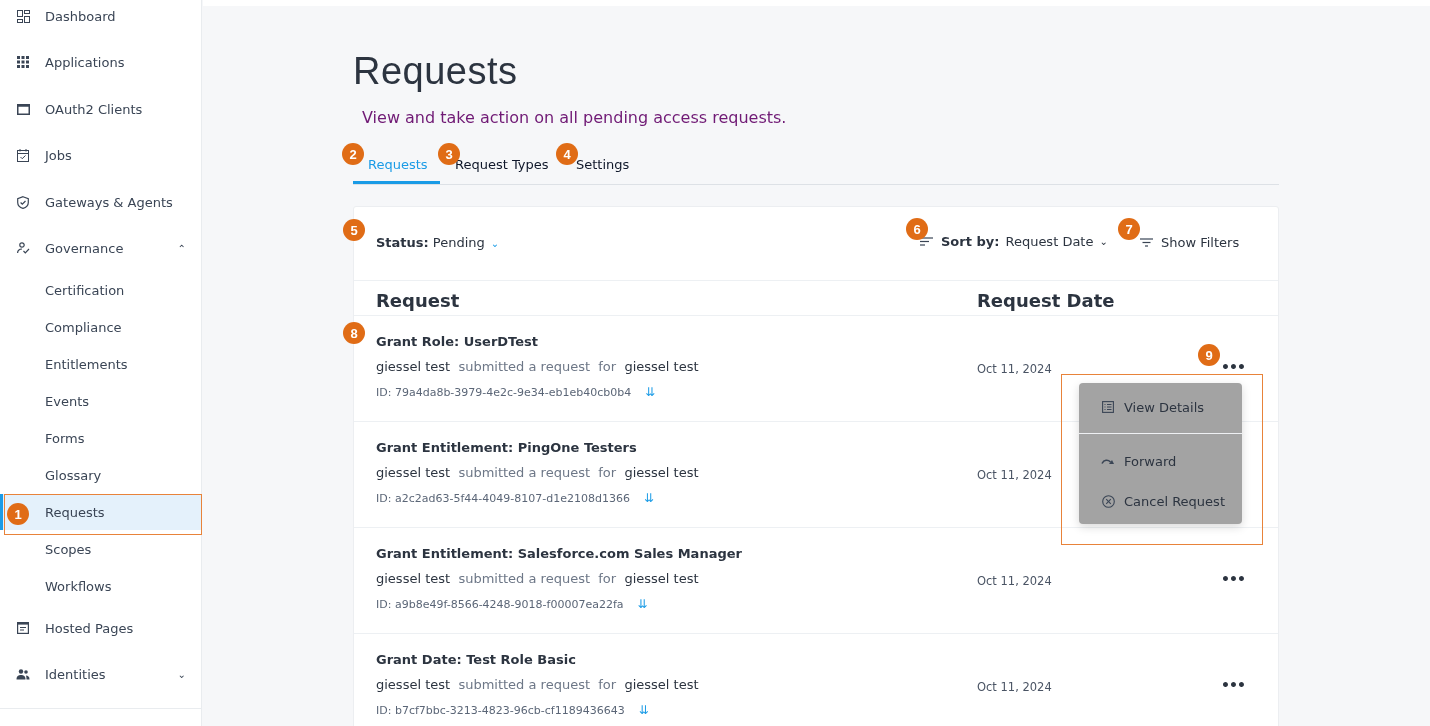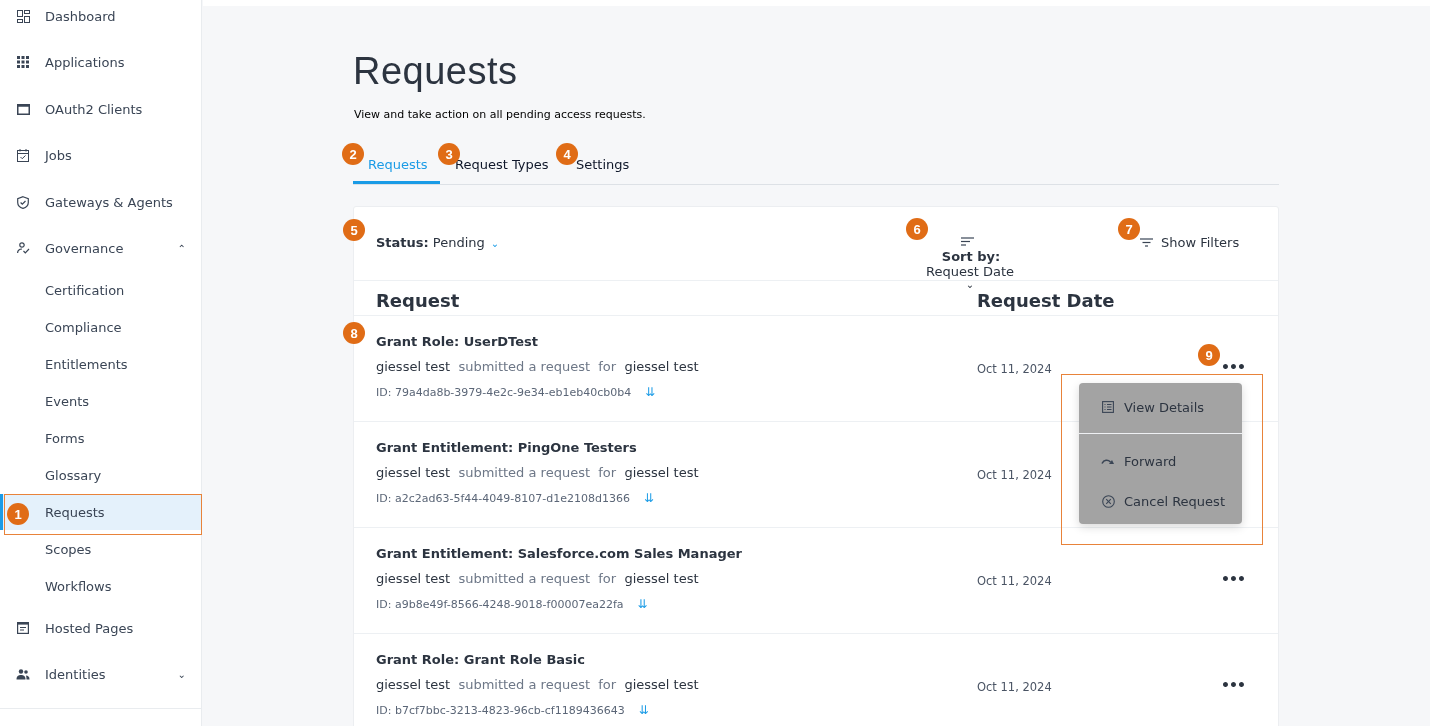--- a/index.html
+++ b/index.html
@@ -16,34 +16,34 @@
   .nav-item.active::before { content: ""; position: absolute; left: 0; top: 0; bottom: 0; width: 3px; background: #1a9be6; }
   .sidebar-bottom-divider { position: absolute; left: 0; top: 708px; width: 202px; height: 1px; background: #e9ecef; }
 
   .hl-box { position: absolute; border: 1.5px solid #e8833a; pointer-events: none; }
 
   .badge { position: absolute; width: 22px; height: 22px; border-radius: 50%; background: #e06c16; color: #fff; font-size: 13px; font-weight: bold; display: flex; align-items: center; justify-content: center; font-family: "Liberation Sans", sans-serif; z-index: 5; }
 
   
   .topstrip { position: absolute; left: 203px; top: 0; right: 0; height: 6px; background: #fff; }
   .page-title { position: absolute; left: 353px; top: 50px; font-size: 38px; font-weight: 300; color: #2c3440; letter-spacing: 0.5px; font-family: "Liberation Sans", sans-serif; }
-  .page-subtitle { position: absolute; left: 354px; top: 108px; font-size: 11px; color: #000000; }
+  .page-subtitle { position: absolute; left: 362px; top: 108px; font-size: 16px; color: #701a75; }
 
   .tabs { position: absolute; left: 353px; top: 146px; width: 926px; height: 39px; border-bottom: 1px solid #dde1e6; }
   .tab { position: absolute; top: 11px; font-size: 13px; color: #0f172a; cursor: pointer; }
   .tab.active { color: #1a9be6; }
   .tab-underline { position: absolute; left: 0; top: 35px; width: 87px; height: 3px; background: #1a9be6; }
 
   .card { position: absolute; left: 353px; top: 206px; width: 926px; height: 530px; background: #fff; border: 1px solid #eceef1; border-radius: 3px; }
   .toolbar-status { position: absolute; left: 376px; top: 235px; font-size: 13px; color: #2c3440; }
   .toolbar-status b { font-weight: bold; }
   .toolbar-status .val { margin-left: 4px; }
   .toolbar-status .chev { color: #1a9be6; font-size: 10px; margin-left: 6px; }
 
-  .sort { position: absolute; left: 920px; top: 234px; font-size: 13px; color: #2c3440; display: flex; align-items: center; flex-direction: column; }
+  .sort { position: absolute; left: 920px; top: 234px; font-size: 13px; color: #2c3440; display: flex; align-items: center; }
   .sort b { margin-left: 8px; font-weight: bold; }
   .sort .val { margin-left: 6px; }
   .sort .chev { margin-left: 6px; font-size: 10px; }
   .filters { position: absolute; left: 1140px; top: 235px; font-size: 13px; color: #2c3440; display: flex; align-items: center; }
   .filters .lbl { margin-left: 8px; }
 
   .hdr-divider { position: absolute; left: 354px; width: 924px; height: 1px; background: #edf0f3; }
   .col-hdr { position: absolute; top: 290px; font-size: 18px; font-weight: bold; color: #2c3440; }
 
   .row-title { position: absolute; left: 376px; font-size: 13px; font-weight: bold; color: #2c3440; }
@@ -266,21 +266,21 @@
   <div class="row-id" style="top:597px">
       <span>ID: a9b8e49f-8566-4248-9018-f00007ea22fa</span>
       <span class="expand">⇊</span>
     </div>
   <div class="row-date" style="top:574px">Oct 11, 2024</div>
   <div class="row-more" style="top:571px">•••</div>
 </div>
 <div class="hdr-divider" style="top:633px"></div>
 
 <div>
-  <div class="row-title" style="top:652px">Grant Role: Grant Role Basic</div>
+  <div class="row-title" style="top:652px">Grant Date: Test Role Basic</div>
   <div class="row-line" style="top:677px"><span>giessel test</span>  <span class="muted">submitted a request</span>  <span class="muted">for</span>  <span>giessel test</span></div>
   <div class="row-id" style="top:703px">
       <span>ID: b7cf7bbc-3213-4823-96cb-cf1189436643</span>
       <span class="expand">⇊</span>
     </div>
   <div class="row-date" style="top:680px">Oct 11, 2024</div>
   <div class="row-more" style="top:677px">•••</div>
 </div>
 
 <div class="badge" style="left:1198px; top:344px;">9</div>

